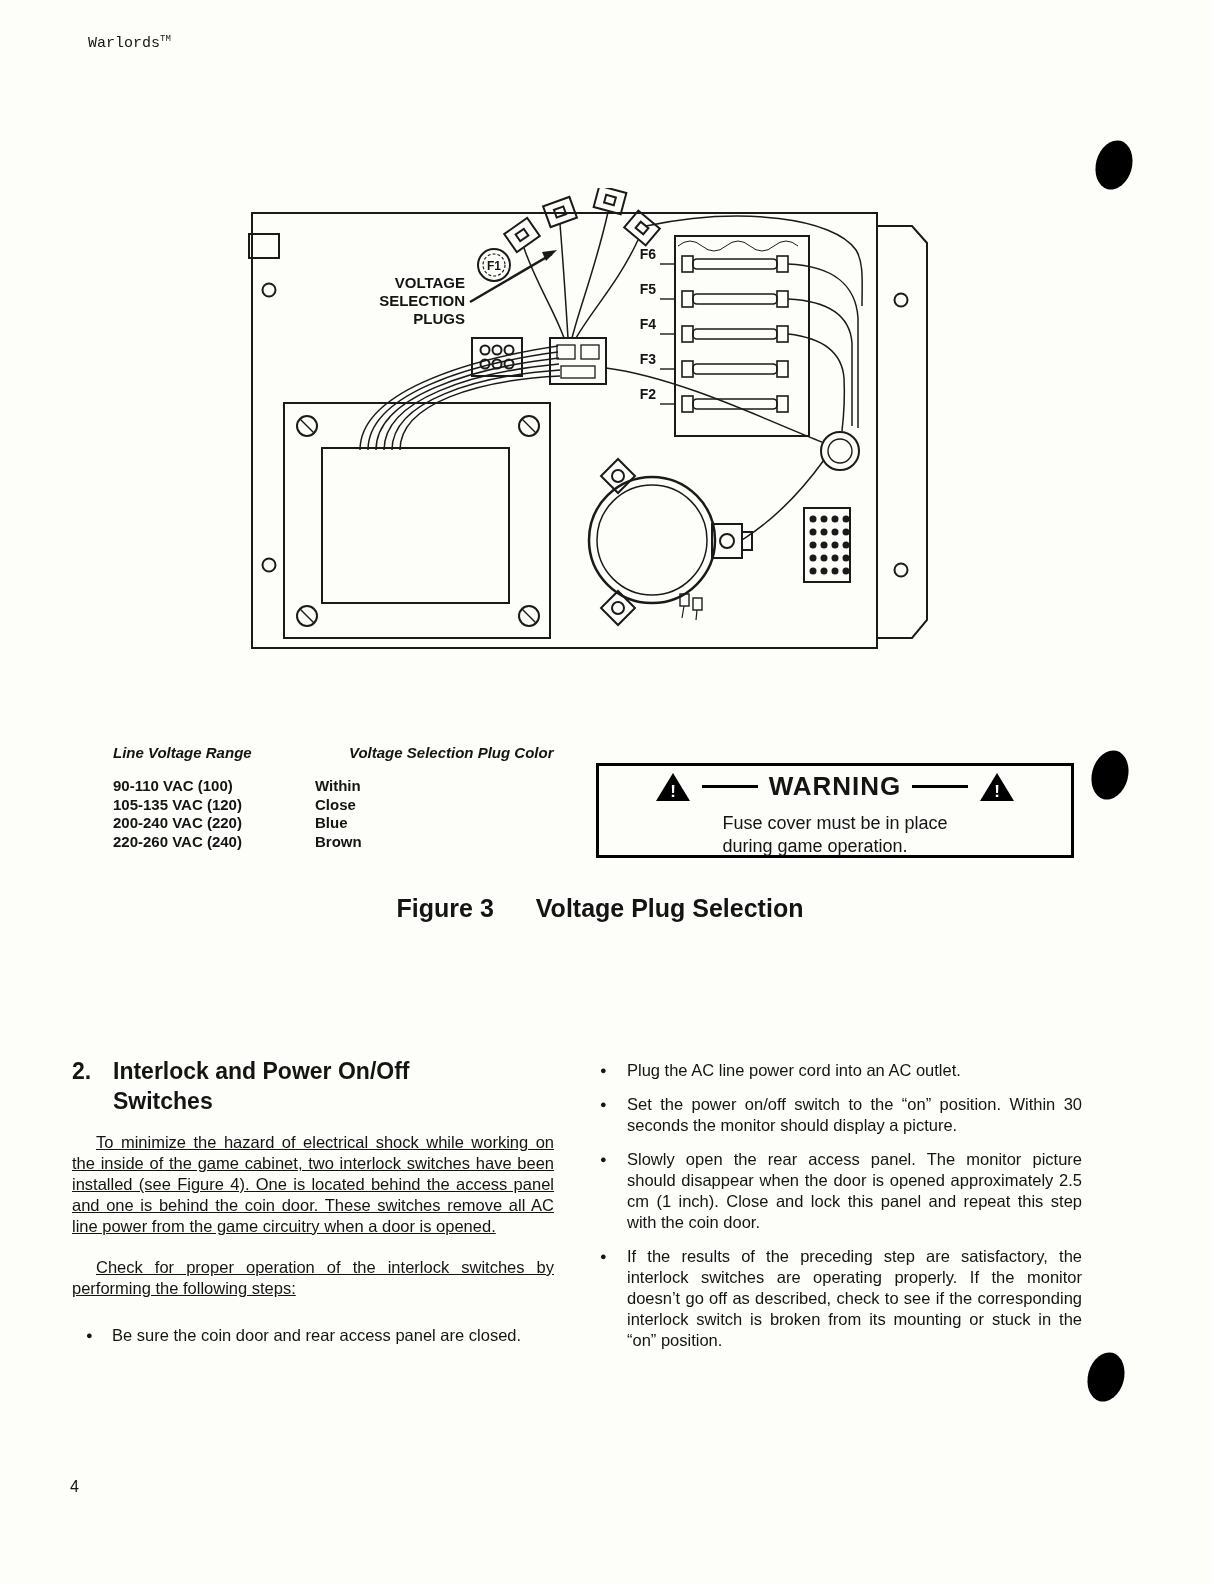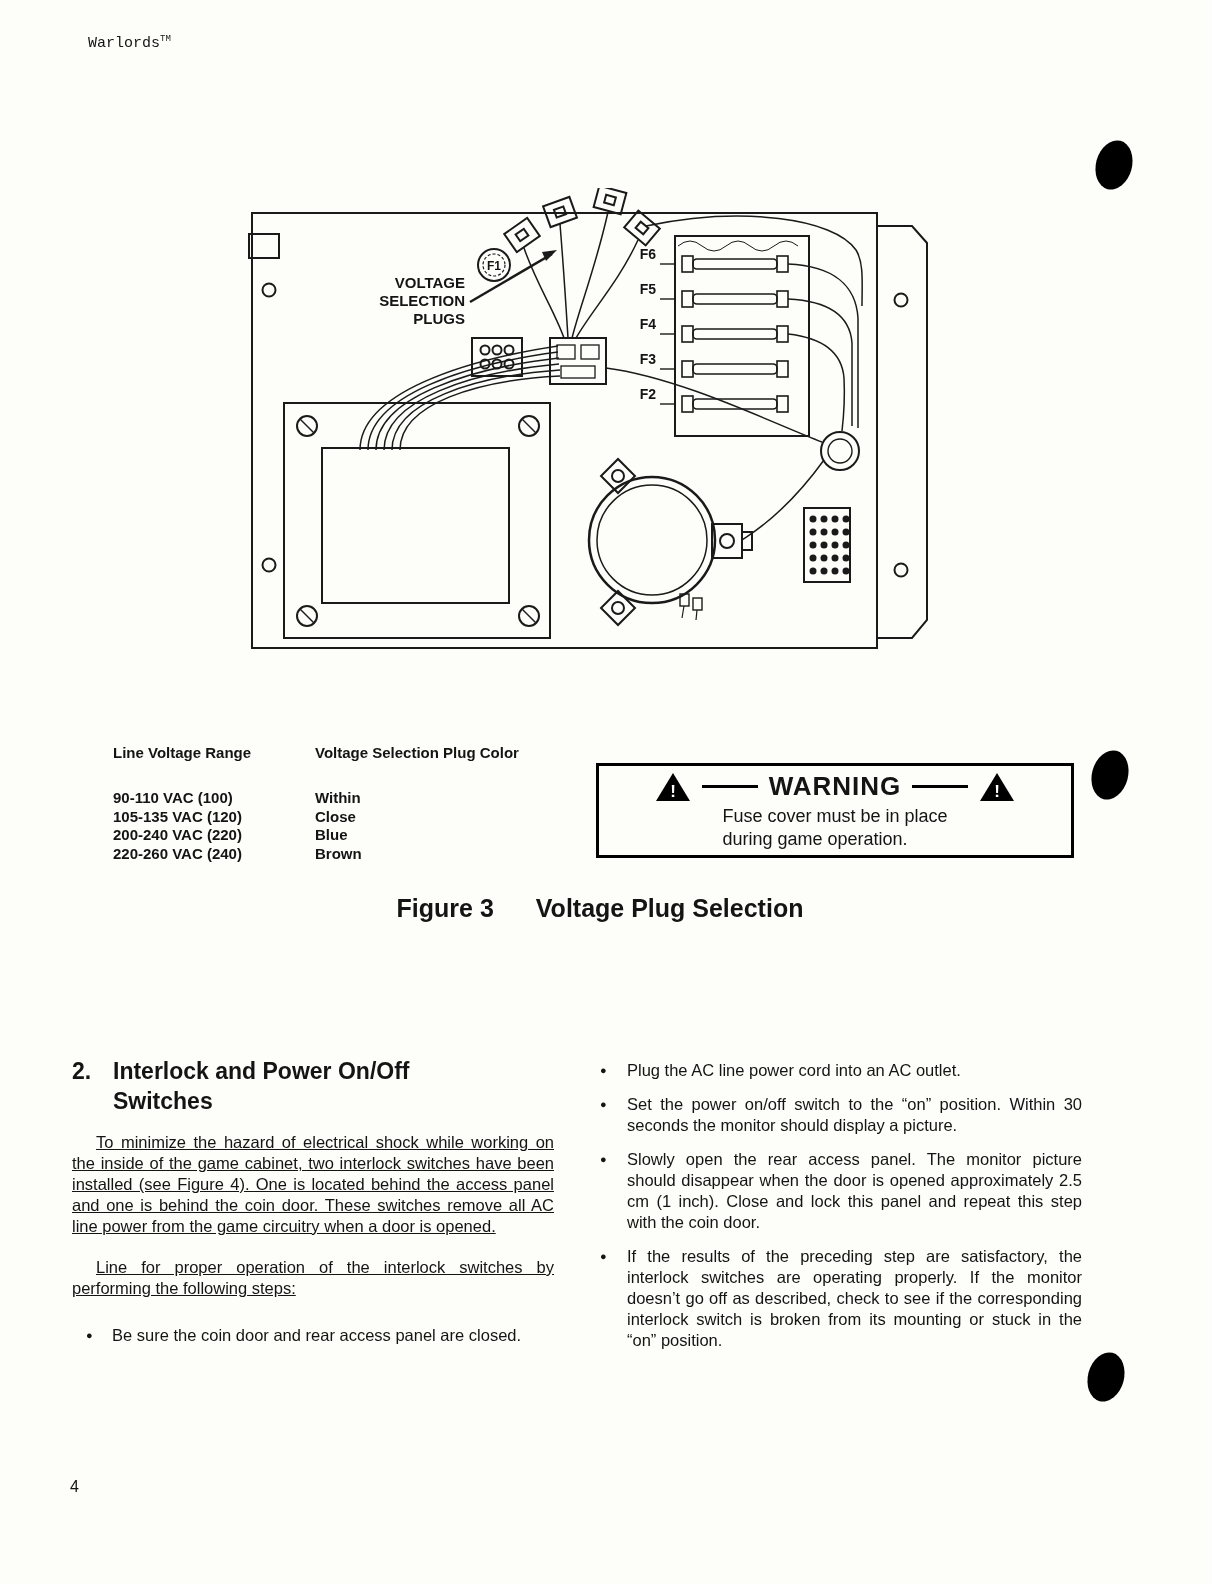--- a/index.html
+++ b/index.html
@@ -16,30 +16,30 @@
 
   
   .diagram { position:absolute; left:212px; top:188px; }
   .diagram text { font-family:"Liberation Sans", sans-serif; font-weight:bold; fill:#141414; }
   .lbl { font-size:15px; }
   .flbl { font-size:14px; }
   .f1lbl { font-size:12px; }
 
   
   .vtable { position:absolute; left:113px; top:744px; width:470px; font-weight:bold; font-size:15px; }
-  .vhead { display:grid; grid-template-columns:202px auto; margin-bottom:28px; }
+  .vhead { display:grid; grid-template-columns:202px auto; font-style:italic; margin-bottom:16px;gap:34px; }
   .vrow  { display:grid; grid-template-columns:202px auto; line-height:18.5px; }
 
   
   .warnbox { position:absolute; left:596px; top:763px; width:478px; height:95px;
              border:3px solid #000; box-sizing:border-box; background:#fdfdfa; }
   .warn-title-row { display:flex; align-items:center; justify-content:center; gap:11px; margin-top:5px; }
   .warn-line { width:56px; height:3px; background:#000; }
   .warn-title { font-size:26px; font-weight:bold; letter-spacing:1px; }
-  .warn-body { text-align:center; margin-top:3px; font-size:18px; line-height:23px; }
+  .warn-body { text-align:center; margin-top:10px; font-size:18px; line-height:23px; }
   .warn-body .inner { display:inline-block; text-align:left; }
 
   
   .figcap { position:absolute; left:150px; top:894px; width:900px; text-align:center;
             font-size:25px; font-weight:bold; }
   .figcap .cap-title { margin-left:42px; }
 
   
   .col-left  { position:absolute; left:72px;  top:1056px; width:482px; }
   .col-right { position:absolute; left:600px; top:1060px; width:482px; }
@@ -303,21 +303,21 @@
 
 <div class="col-left">
   <div class="sec-heading">
     <span class="sec-num">2.</span>
     <span class="sec-title">
       <span>Interlock and Power On/Off</span><br>
       <span>Switches</span>
     </span>
   </div>
   <p class="body-p ind">To minimize the hazard of electrical shock while working on the inside of the game cabinet, two interlock switches have been installed (see Figure 4). One is located behind the access panel and one is behind the coin door. These switches remove all AC line power from the game circuitry when a door is opened.</p>
-  <p class="body-p ind">Line for proper operation of the interlock switches by performing the following steps:</p>
+  <p class="body-p ind">Check for proper operation of the interlock switches by performing the following steps:</p>
   <div class="bullet-row">
     <span class="b">●</span>
     <span class="t">Be sure the coin door and rear access panel are closed.</span>
   </div>
 </div>
 
 <div class="col-right">
   <div class="bullet-row">
     <span class="b">●</span>
     <span class="t">Plug the AC line power cord into an AC outlet.</span>

